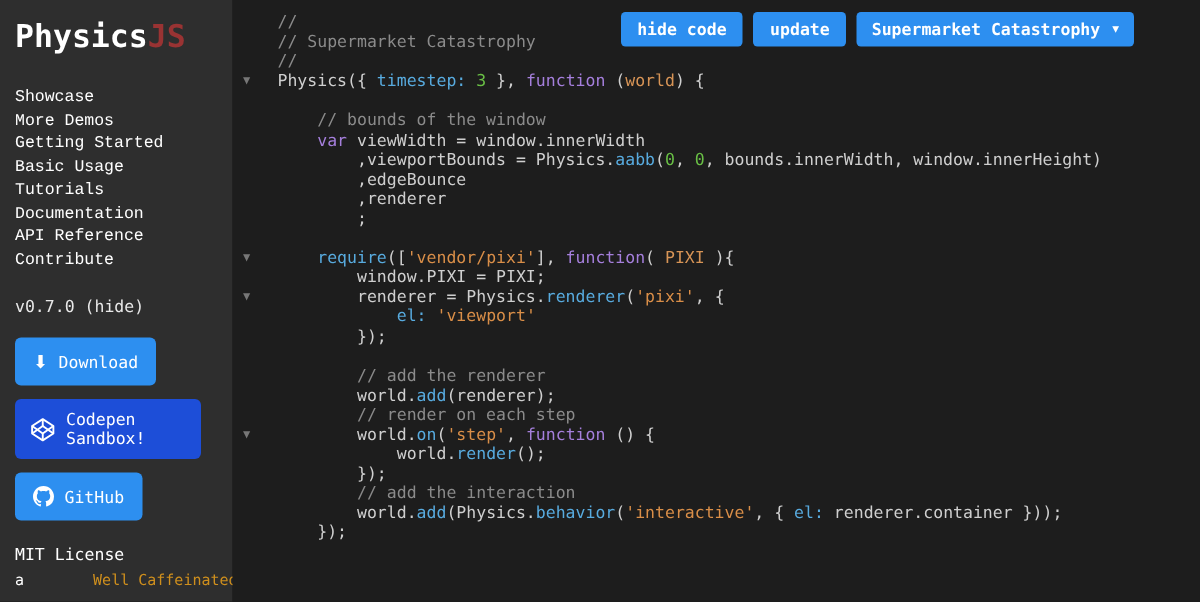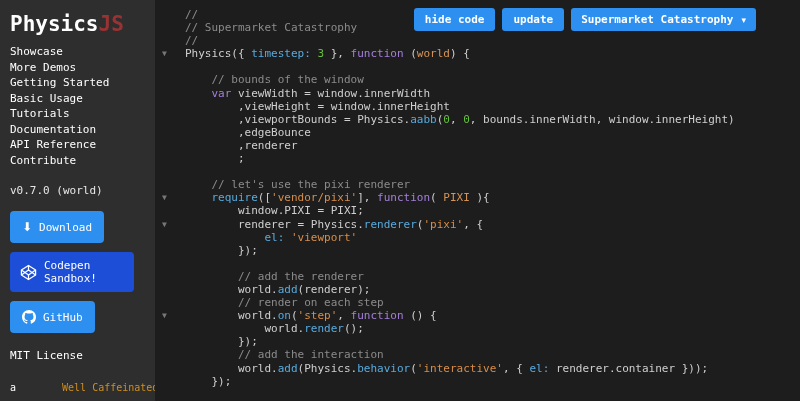--- a/index.html
+++ b/index.html
@@ -3,21 +3,21 @@
 <meta charset="utf-8">
 <style>
   html,body{margin:0;padding:0;}
   body{width:800px;height:401px;background:#1d1d1d;font-family:"DejaVu Sans Mono",monospace;overflow:hidden;}
   .layout{display:flex;width:800px;height:401px;}
 
   
   .sidebar{width:155px;flex:0 0 155px;background:#2e2e2e;position:relative;padding:12px 10px;box-sizing:border-box;}
   .logo{font-size:21px;font-weight:bold;color:#fff;cursor:pointer;white-space:nowrap;}
   .logo-2{color:#993333;}
-  .nav{margin-top:8px;}
+  .nav{margin-top:22px;font-family:Liberation Mono, monospace;}
   .nav-item{color:#fff;font-size:11px;line-height:15.5px;cursor:pointer;}
   .version{margin-top:16px;color:#e8e8e8;font-size:11px;}
   .btn{display:flex;align-items:center;gap:7px;border:none;border-radius:4px;background:#2d8ff0;color:#fff;font-family:inherit;font-size:11px;cursor:pointer;text-align:left;}
   .btn-download{margin-top:14px;padding:9px 12px;}
   .btn-codepen{margin-top:9px;padding:7px 10px;background:#1d4ed8;width:124px;box-sizing:border-box;}
   .codepen-label{width:74px;line-height:13px;display:inline-block;}
   .btn-github{margin-top:9px;padding:9px 12px;}
   .btn-icon{display:flex;align-items:center;font-family:"DejaVu Sans",sans-serif;font-size:12px;}
   .license{margin-top:16px;color:#fff;font-size:11px;}
   .footer{position:absolute;left:10px;bottom:8px;font-size:10px;color:#fff;white-space:nowrap;}
@@ -53,21 +53,21 @@
         <div class="nav-item">Showcase</div>
         <div class="nav-item">More Demos</div>
         <div class="nav-item">Getting Started</div>
         <div class="nav-item">Basic Usage</div>
         <div class="nav-item">Tutorials</div>
         <div class="nav-item">Documentation</div>
         <div class="nav-item">API Reference</div>
         <div class="nav-item">Contribute</div>
       </nav>
 
-    <div class="version">v0.7.0 (world)</div>
+    <div class="version">v0.7.0 (hide)</div>
 
     <button class="btn btn-download">
       <span class="btn-icon">⬇</span>
       <span>Download</span>
     </button>
 
     <button class="btn btn-codepen">
       <span class="btn-icon">
         <svg width="17" height="17" viewBox="0 0 24 24" fill="none" stroke="#ffffff" stroke-width="1.8" stroke-linejoin="round">
             <path d="M12 2l10 6.5v7L12 22 2 15.5v-7L12 2z"></path>
@@ -127,45 +127,37 @@
         <div class="code-line">
           <span class="gutter"></span>
           <span class="line-text"><span class="tk-c">    // bounds of the window</span></span>
         </div>
         <div class="code-line">
           <span class="gutter"></span>
           <span class="line-text"><span class="tk-d">    </span><span class="tk-k">var</span><span class="tk-d"> viewWidth = window.innerWidth</span></span>
         </div>
         <div class="code-line">
           <span class="gutter"></span>
-          <span class="line-text"><span class="tk-d">        ,viewHeight = window.innerHeight</span></span>
-        </div>
-        <div class="code-line">
-          <span class="gutter"></span>
           <span class="line-text"><span class="tk-d">        ,viewportBounds = Physics.</span><span class="tk-f">aabb</span><span class="tk-d">(</span><span class="tk-n">0</span><span class="tk-d">, </span><span class="tk-n">0</span><span class="tk-d">, bounds.innerWidth, window.innerHeight)</span></span>
         </div>
         <div class="code-line">
           <span class="gutter"></span>
           <span class="line-text"><span class="tk-d">        ,edgeBounce</span></span>
         </div>
         <div class="code-line">
           <span class="gutter"></span>
           <span class="line-text"><span class="tk-d">        ,renderer</span></span>
         </div>
         <div class="code-line">
           <span class="gutter"></span>
           <span class="line-text"><span class="tk-d">        ;</span></span>
         </div>
         <div class="code-line">
           <span class="gutter"></span>
           <span class="line-text"></span>
-        </div>
-        <div class="code-line">
-          <span class="gutter"></span>
-          <span class="line-text"><span class="tk-c">    // let's use the pixi renderer</span></span>
         </div>
         <div class="code-line">
           <span class="gutter">▼</span>
           <span class="line-text"><span class="tk-d">    </span><span class="tk-f">require</span><span class="tk-d">([</span><span class="tk-s">'vendor/pixi'</span><span class="tk-d">], </span><span class="tk-k">function</span><span class="tk-d">( </span><span class="tk-o">PIXI</span><span class="tk-d"> ){</span></span>
         </div>
         <div class="code-line">
           <span class="gutter"></span>
           <span class="line-text"><span class="tk-d">        window.PIXI = PIXI;</span></span>
         </div>
         <div class="code-line">

